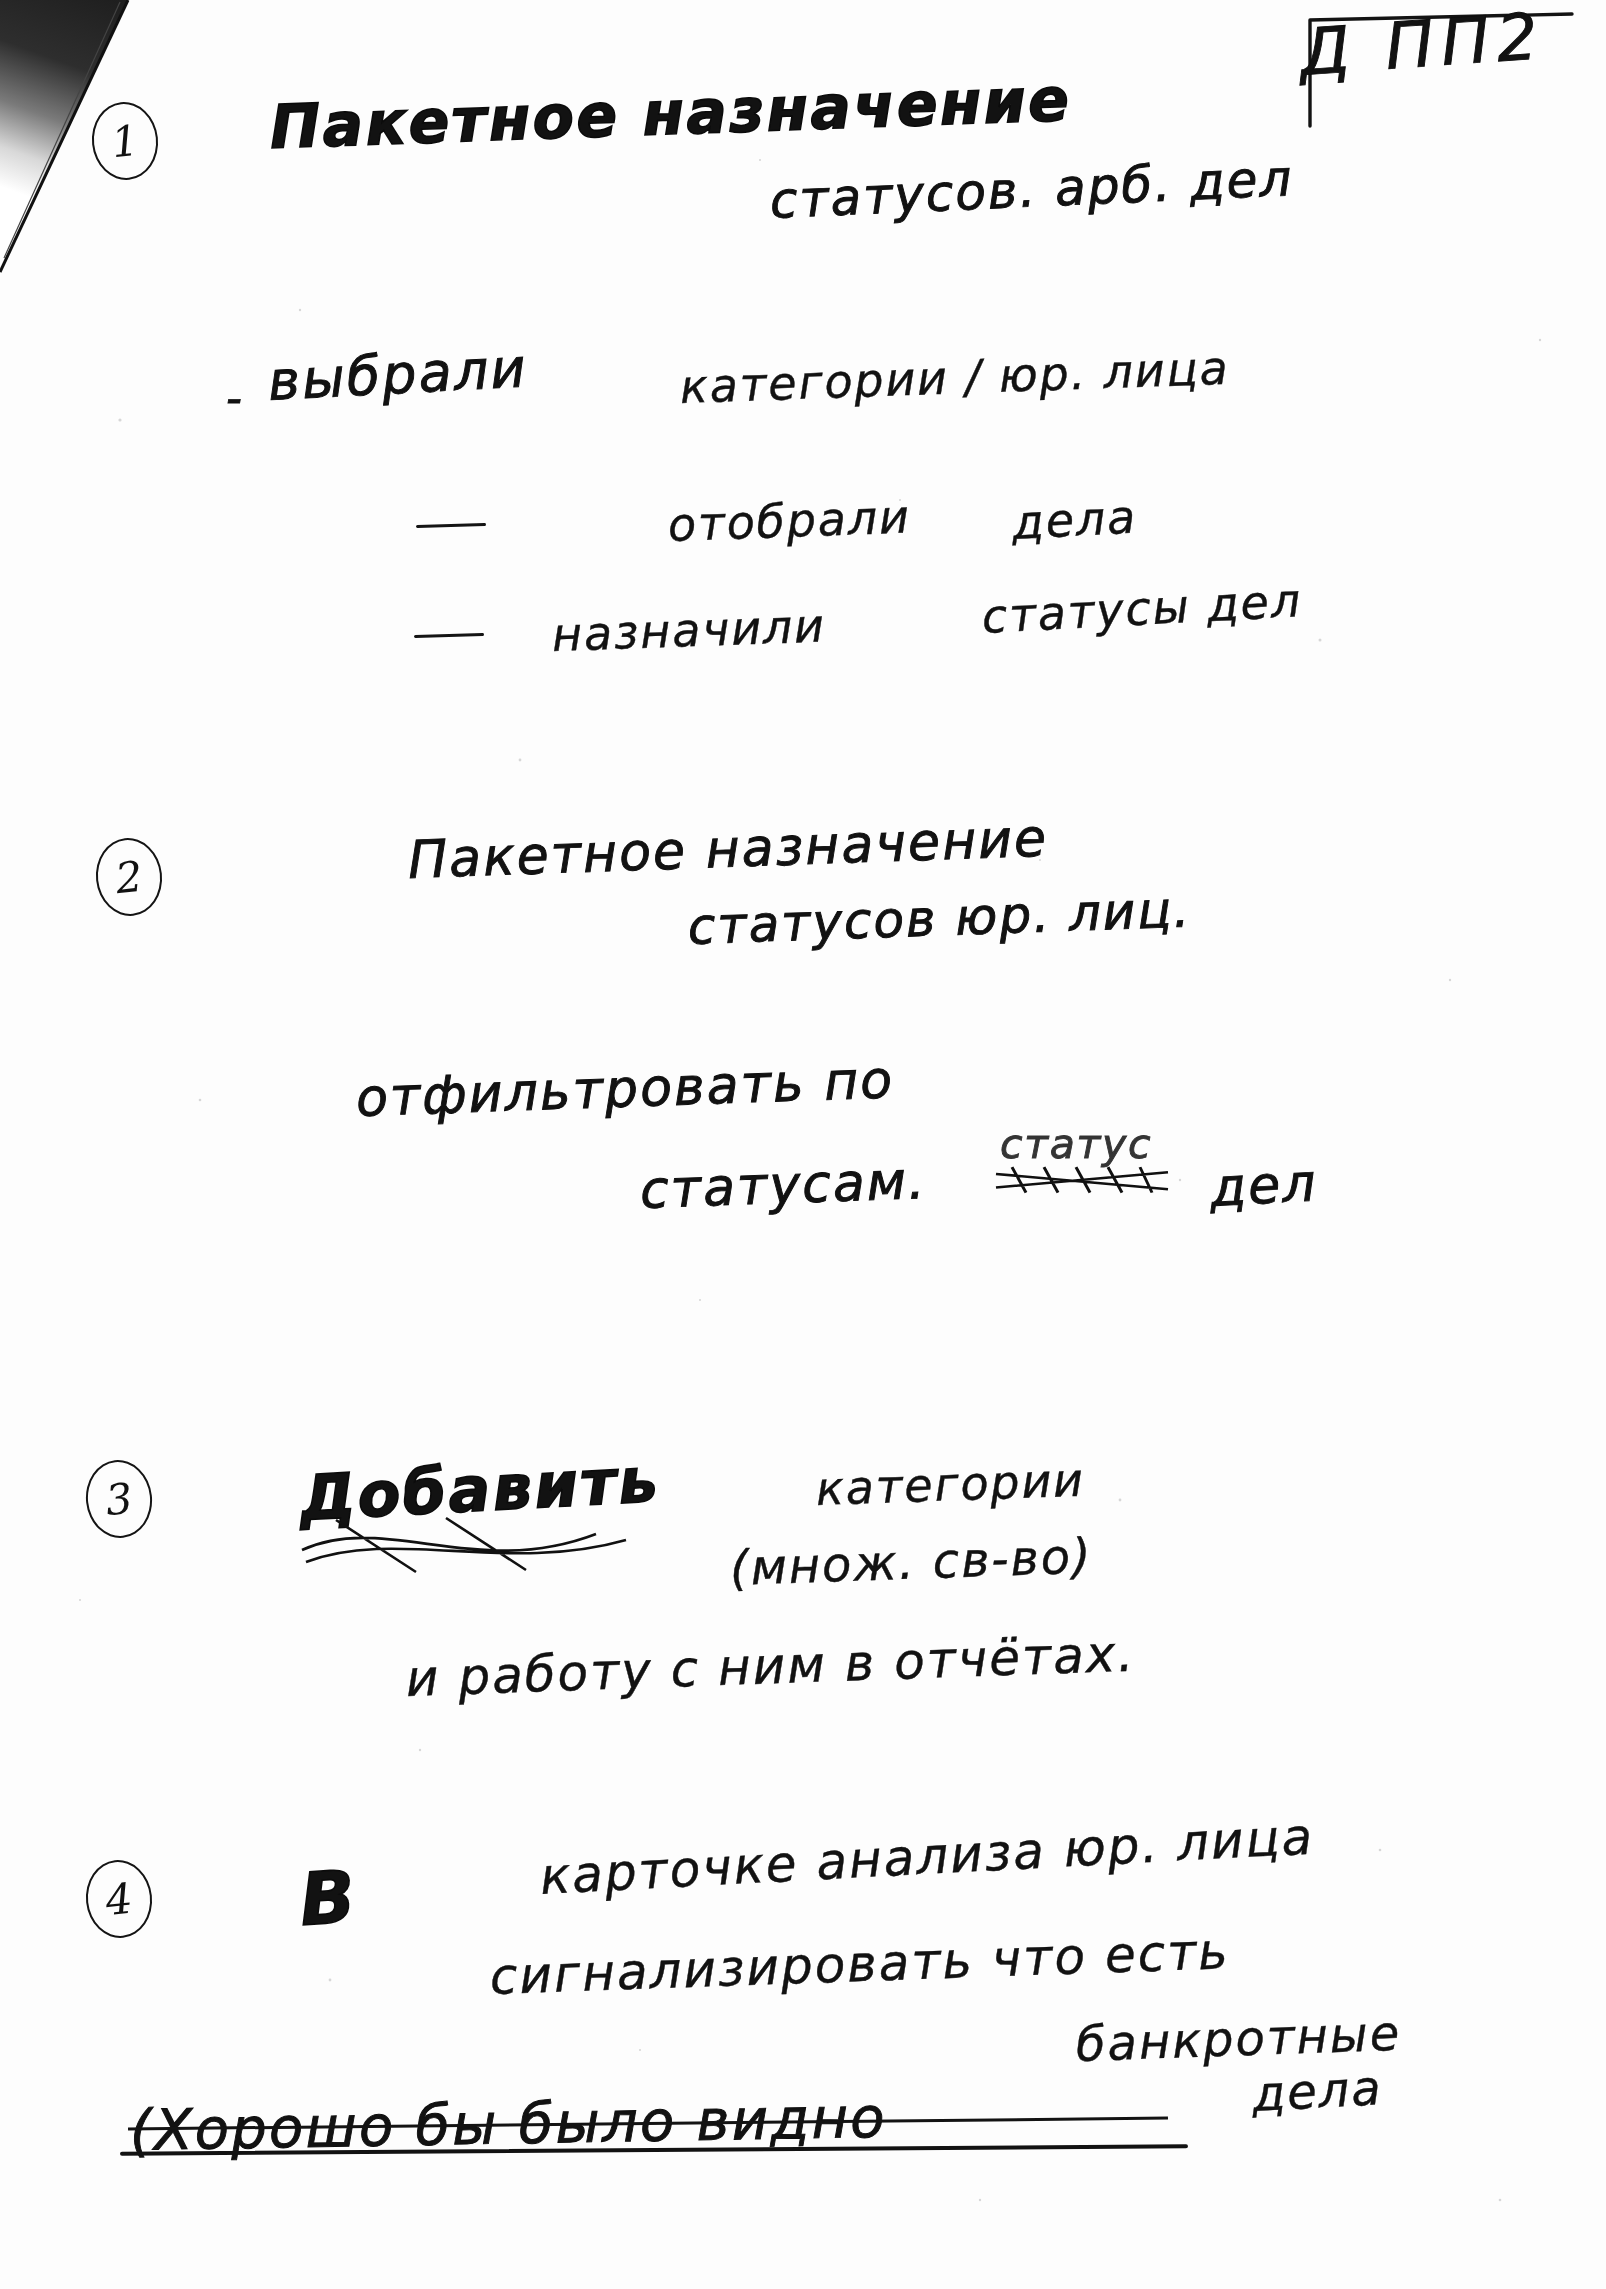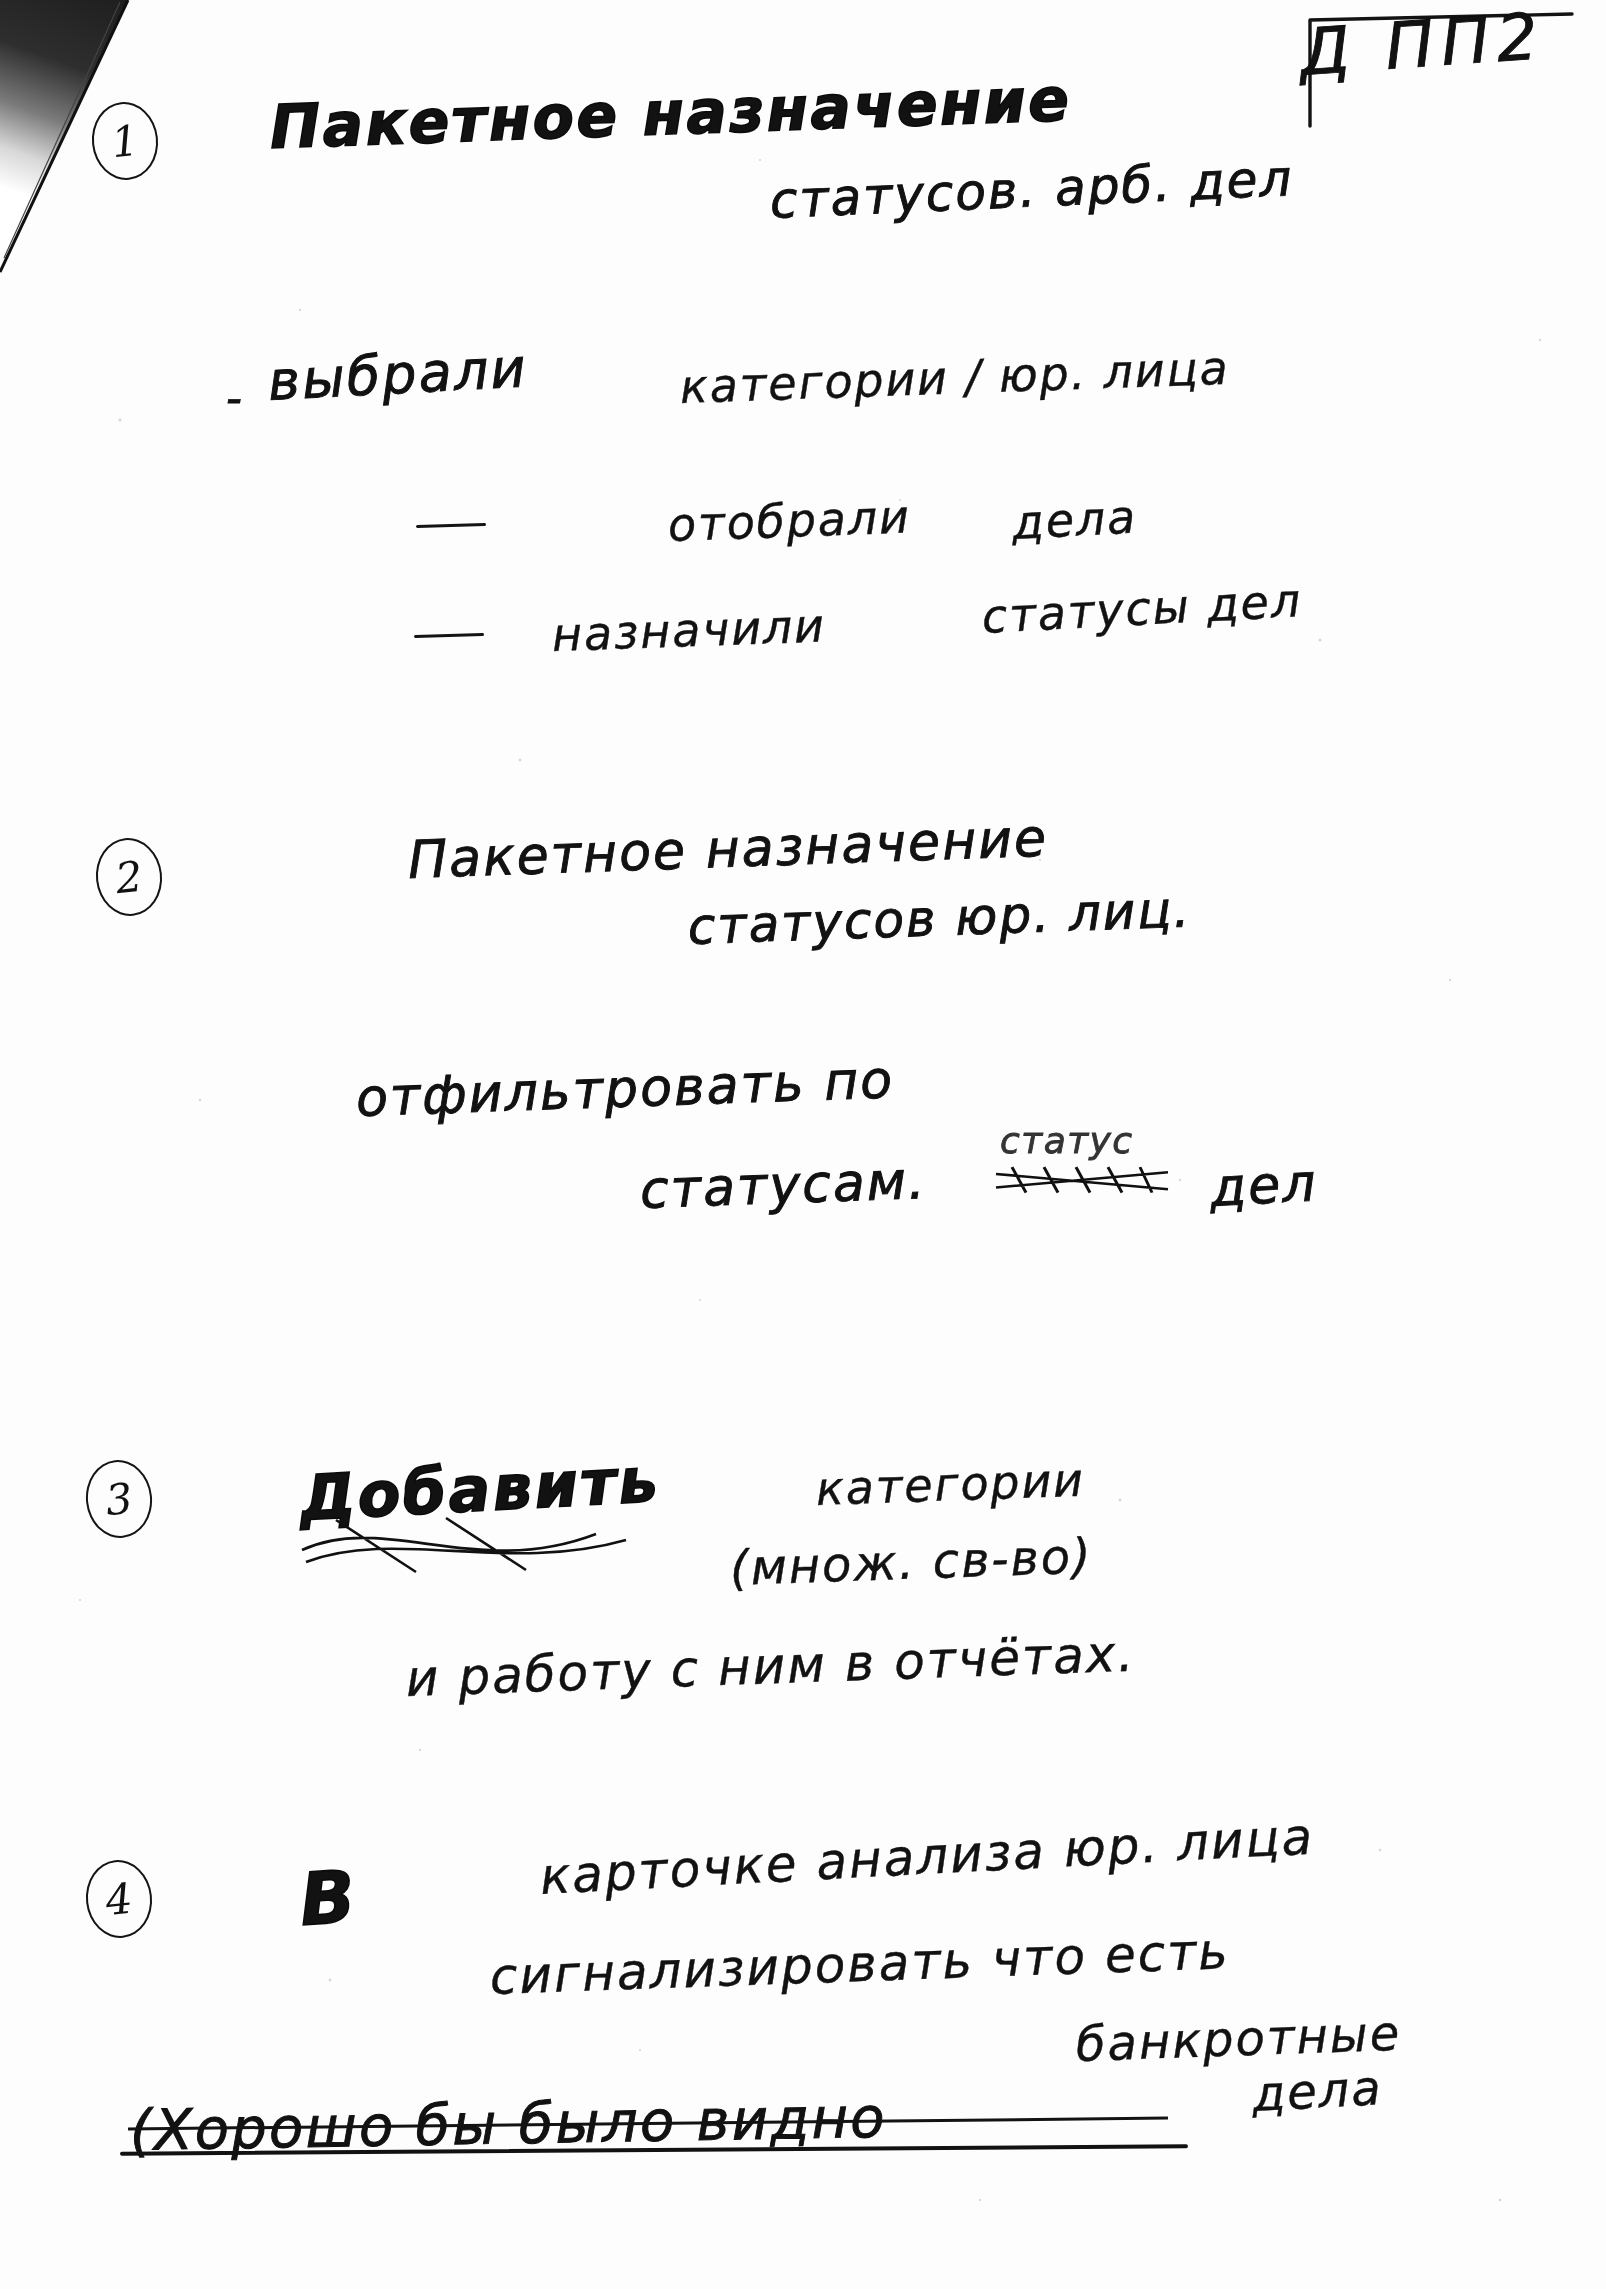--- a/index.html
+++ b/index.html
@@ -188,21 +188,21 @@
   <div class="hand ink-thin" style="top:590px; left:982px; font-size:46px; transform: rotate(-3deg);">статусы дел</div>
 
   <div class="num-circle" style="top:838px; left:96px;">2</div>
 
   <div class="hand ink-med" style="top:830px; left:408px; font-size:52px; transform: rotate(-2deg);">Пакетное   назначение</div>
   <div class="hand ink-med" style="top:898px; left:688px; font-size:50px; transform: rotate(-2deg);">статусов   юр. лиц.</div>
 
   <div class="hand ink-med" style="top:1068px; left:356px; font-size:52px; transform: rotate(-2deg);">отфильтровать        по</div>
   <div class="hand ink-med" style="top:1160px; left:640px; font-size:52px; transform: rotate(-2deg);">статусам.</div>
 
-  <div class="hand ink-med" style="top:1120px; left:1000px; font-size:36px; opacity:0.85;">статус</div>
+  <div class="hand ink-med" style="top:1120px; left:1000px; font-size:41px; opacity:0.85;">статус</div>
   <svg class="scribble" style="top:1162px; left:992px; width:180px;" viewBox="0 0 180 40" preserveAspectRatio="none">
     <path d="M4 30 L176 12 M4 14 L176 32 M20 6 L34 36 M52 6 L66 36 M84 6 L98 36 M116 6 L130 36 M148 6 L160 36" stroke="#101010" stroke-width="3" fill="none"></path>
   </svg>
   <div class="hand ink-med" style="top:1158px; left:1210px; font-size:52px; transform: rotate(-3deg);">дел</div>
 
   <div class="num-circle" style="top:1460px; left:86px;">3</div>
 
   <div class="hand ink-bold" style="top:1462px; left:300px; font-size:62px; transform: rotate(-3deg);">Добавить</div>
   <svg style="position:absolute; top:1510px; left:296px; width:420px; height:70px;" viewBox="0 0 420 70">
     <path d="M6 40 C90 2, 180 70, 300 24 M10 52 C100 18, 210 64, 330 30 M40 10 L120 62 M150 8 L230 60" stroke="#111" stroke-width="2.6" fill="none"></path>

